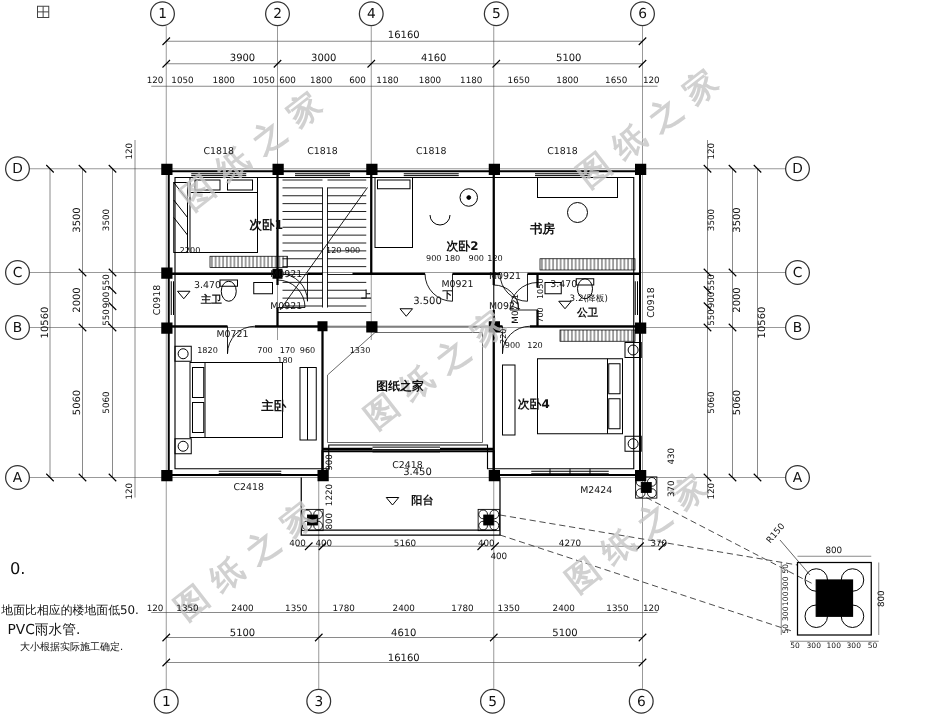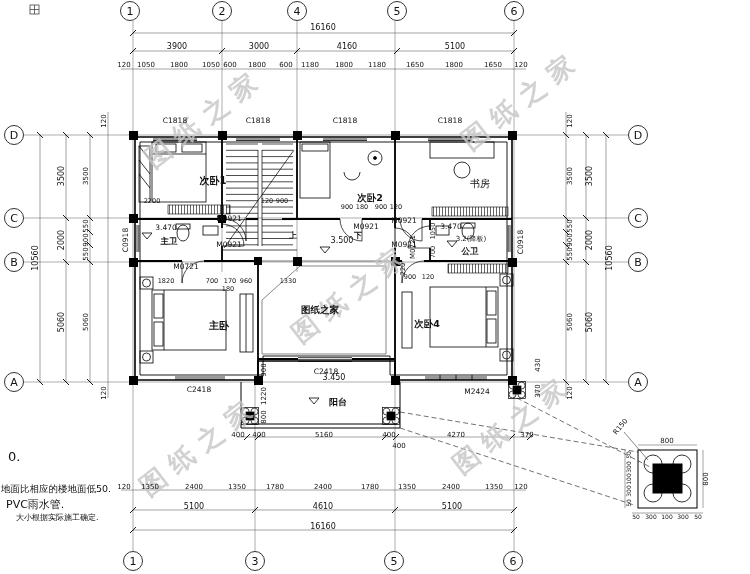--- a/index.html
+++ b/index.html
@@ -290,21 +290,21 @@
       <span class="lbl" style="left: 513px; top: 561px; font-size: 11px;">6</span>
       <span class="lbl" style="left: 14px; top: 135px; font-size: 11px;">D</span>
       <span class="lbl" style="left: 14px; top: 218px; font-size: 11px;">C</span>
       <span class="lbl" style="left: 14px; top: 262px; font-size: 11px;">B</span>
       <span class="lbl" style="left: 14px; top: 382px; font-size: 11px;">A</span>
       <span class="lbl" style="left: 638px; top: 135px; font-size: 11px;">D</span>
       <span class="lbl" style="left: 638px; top: 218px; font-size: 11px;">C</span>
       <span class="lbl" style="left: 638px; top: 262px; font-size: 11px;">B</span>
       <span class="lbl" style="left: 638px; top: 382px; font-size: 11px;">A</span>
       <span class="lbl" style="left: 323px; top: 28px; font-size: 8px;">16160</span>
-      <span class="lbl" style="left: 177px; top: 47px; font-size: 8px; text-align: center;">3900</span>
+      <span class="lbl" style="left: 194px; top: 47px; font-size: 8px; text-align: center;">3900</span>
       <span class="lbl" style="left: 259px; top: 47px; font-size: 8px;">3000</span>
       <span class="lbl" style="left: 347px; top: 47px; font-size: 8px;">4160</span>
       <span class="lbl" style="left: 455px; top: 47px; font-size: 8px;">5100</span>
       <span class="lbl" style="left: 124px; top: 65px; font-size: 7px;">120</span>
       <span class="lbl" style="left: 146px; top: 65px; font-size: 7px;">1050</span>
       <span class="lbl" style="left: 179px; top: 65px; font-size: 7px;">1800</span>
       <span class="lbl" style="left: 211px; top: 65px; font-size: 7px;">1050</span>
       <span class="lbl" style="left: 230px; top: 65px; font-size: 7px;">600</span>
       <span class="lbl" style="left: 257px; top: 65px; font-size: 7px;">1800</span>
       <span class="lbl" style="left: 286px; top: 65px; font-size: 7px;">600</span>
@@ -393,21 +393,21 @@
       <span class="lbl" style="left: 366px; top: 227px; font-size: 7.5px;">M0921</span>
       <span class="lbl" style="left: 404px; top: 221px; font-size: 7.5px;">M0921</span>
       <span class="lbl" style="left: 404px; top: 245px; font-size: 7.5px;">M0921</span>
       <span class="lbl" style="left: 186px; top: 267px; font-size: 7.5px;">M0721</span>
       <span class="lbl" style="left: 413px; top: 247px; font-size: 7px; transform: translate(-50%, -50%) rotate(-90deg);">M0721</span>
       <span class="lbl" style="left: 199px; top: 390px; font-size: 7.5px;">C2418</span>
       <span class="lbl" style="left: 326px; top: 372px; font-size: 7.5px;">C2418</span>
       <span class="lbl" style="left: 429px; top: 392px; font-size: 7.5px; margin-left: 48px;">M2424</span>
       <span class="lbl" style="left: 213px; top: 181px; font-size: 10px; font-weight: bold;">次卧1</span>
       <span class="lbl" style="left: 370px; top: 198px; font-size: 9.5px; font-weight: bold;">次卧2</span>
-      <span class="lbl" style="left: 434px; top: 184px; font-size: 10px; font-weight: normal; margin-left: 46px;">书房</span>
+      <span class="lbl" style="left: 434px; top: 184px; font-size: 10px; font-weight: bold;">书房</span>
       <span class="lbl" style="left: 169px; top: 241px; font-size: 8.5px; font-weight: bold;">主卫</span>
       <span class="lbl" style="left: 470px; top: 251px; font-size: 8.5px; font-weight: bold;">公卫</span>
       <span class="lbl" style="left: 219px; top: 326px; font-size: 10px; font-weight: bold;">主卧</span>
       <span class="lbl" style="left: 320px; top: 310px; font-size: 9.5px; font-weight: bold;">图纸之家</span>
       <span class="lbl" style="left: 427px; top: 324px; font-size: 9.5px; font-weight: bold;">次卧4</span>
       <span class="lbl" style="left: 338px; top: 402px; font-size: 9px; font-weight: bold;">阳台</span>
       <span class="lbl" style="left: 293px; top: 236px; font-size: 8px; font-weight: bold;">上</span>
       <span class="lbl" style="left: 358px; top: 236px; font-size: 8px; font-weight: bold;">下</span>
       <span class="lbl" style="left: 166px; top: 228px; font-size: 7.5px;">3.470</span>
       <span class="lbl" style="left: 342px; top: 241px; font-size: 8px;">3.500</span>

